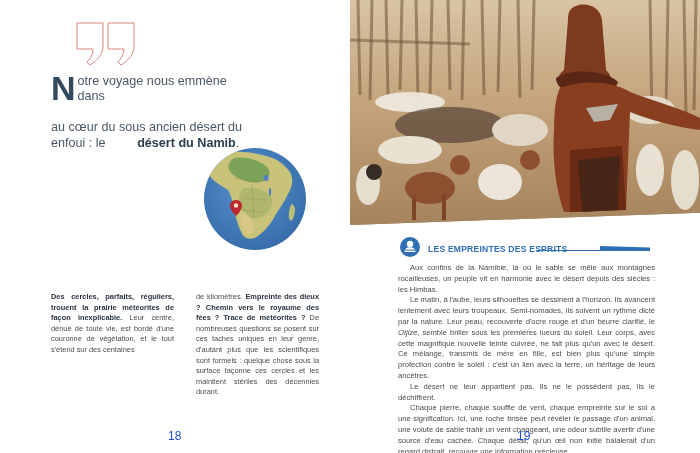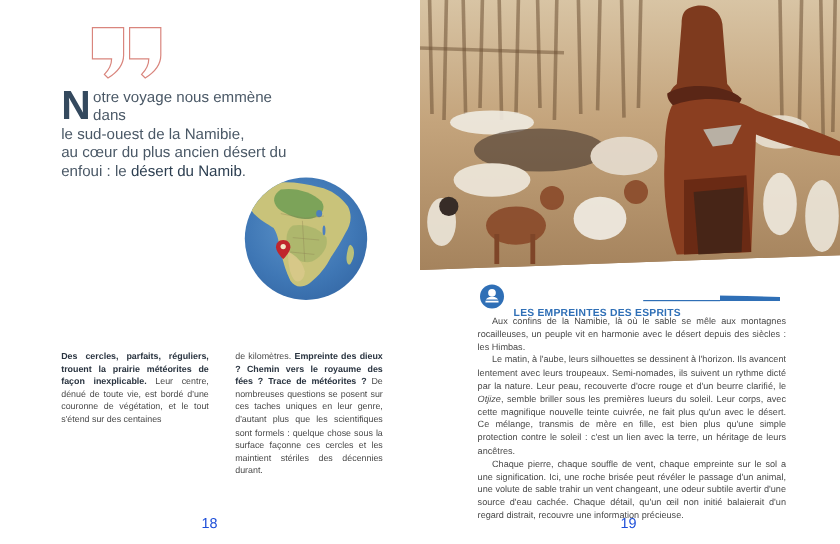--- a/index.html
+++ b/index.html
@@ -15,21 +15,21 @@
 
     .intro {
       position: absolute; left: 51px; top: 74px; width: 200px;
       font-size: 12.6px; line-height: 15.4px; color: #4a5866;
       font-family: "Liberation Sans", sans-serif;
     }
     .intro .dropcap {
       float: left; font-size: 34px; line-height: 27px; font-weight: 700;
       color: #34495e; margin: 1px 2px 0 0; height: 27px;
     }
-    .intro b { color: #2c3e50; font-weight: 400; }
+    .intro b { color: #2c3e50; font-weight: 700; margin-left: 28px; }
 
     
     .globe {
       position: absolute; left: 204px; top: 148px; width: 102px; height: 102px;
       border-radius: 50%; overflow: hidden;
       background: radial-gradient(circle at 45% 40%, #5c93c9 0%, #3f77b5 55%, #2e5f9c 100%);
     }
     .globe svg { position: absolute; left: 0; top: 0; }
 
     
@@ -55,21 +55,21 @@
       clip-path: polygon(0 0, 100% 0, 100% 94.5%, 0 100%);
       background: linear-gradient(180deg, #b99a78 0%, #c9a882 35%, #b08a62 70%, #9a7452 100%);
     }
 
     
     .section-icon {
       position: absolute; left: 50px; top: 237px; width: 20px; height: 20px;
       border-radius: 50%; background: #2f6fb6;
     }
     .section-title {
-      position: absolute; left: 78px; top: 255px; font-size: 8.6px; font-weight: 700;
+      position: absolute; left: 78px; top: 244px; font-size: 8.6px; font-weight: 700;
       color: #2f6fb6; letter-spacing: 0.2px;
     }
     .section-rule {
       position: absolute; left: 186px; top: 250px; width: 64px; height: 1px; background: #2f6fb6;
     }
     .section-rule-thick {
       position: absolute; left: 250px; top: 246px; width: 50px; height: 5px; background: #2f6fb6;
       clip-path: polygon(0 0, 100% 30%, 100% 100%, 0 100%);
     }
 
@@ -86,22 +86,22 @@
 <div class="page page-left">
 
   <svg class="quote-marks" viewBox="0 0 62 44">
     <path d="M1 1 H27 V24 C27 32 22 38 14 43 L11 40 C15 36 17 32 17 27 H1 Z" fill="none" stroke="#d9857d" stroke-width="1"></path>
     <path d="M32 1 H58 V24 C58 32 53 38 45 43 L42 40 C46 36 48 32 48 27 H32 Z" fill="none" stroke="#d9857d" stroke-width="1"></path>
   </svg>
 
   <div class="intro">
     <span class="dropcap">N</span>
     <span>otre voyage nous emmène dans</span><br>
-    <span>le sud-ouest de la Namibie,</span><br>
-    <span>au cœur du plus ancien désert du</span><br>
+    <br>
+    <span>au cœur du sous ancien désert du</span><br>
     <span>enfoui : le </span><b>désert du Namib</b><span>.</span>
   </div>
 
   <div class="globe">
     <svg width="102" height="102" viewBox="0 0 102 102">
 
       <path d="M18 6 C30 2 48 4 62 8 C72 10 80 16 86 24 C90 32 88 40 84 46 C80 54 76 60 72 66 C68 74 62 82 54 88 C48 92 42 92 38 86 C34 78 32 70 30 62 C28 54 28 48 24 42 C18 38 10 34 6 28 C4 20 8 12 18 6 Z" fill="#c9c37a"></path>
       <path d="M30 10 C42 8 56 12 64 20 C68 26 64 32 56 34 C46 36 36 32 28 26 C22 20 24 14 30 10 Z" fill="#6f9e54" opacity="0.85"></path>
       <path d="M40 40 C50 38 62 42 68 50 C70 58 64 66 56 70 C48 72 40 68 36 60 C34 52 34 44 40 40 Z" fill="#a8b46a" opacity="0.8"></path>
       <path d="M36 62 C42 64 48 70 50 78 C50 84 46 88 42 86 C38 82 36 74 36 62 Z" fill="#d8c98a" opacity="0.9"></path>
@@ -200,17 +200,18 @@
       <rect x="4.5" y="12.6" width="11" height="1" fill="#2f6fb6"></rect>
     </svg>
   </div>
   <div class="section-title">LES EMPREINTES DES ESPRITS</div>
   <div class="section-rule"></div>
   <div class="section-rule-thick"></div>
 
   <div class="body-right">
     <p>Aux confins de la Namibie, là où le sable se mêle aux montagnes rocailleuses, un peuple vit en harmonie avec le désert depuis des siècles : les Himbas.</p>
     <p><span>Le matin, à l'aube, leurs silhouettes se dessinent à l'horizon. Ils avancent lentement avec leurs troupeaux. Semi-nomades, ils suivent un rythme dicté par la nature. Leur peau, recouverte d'ocre rouge et d'un beurre clarifié, le </span><i>Otjize</i><span>, semble briller sous les premières lueurs du soleil. Leur corps, avec cette magnifique nouvelle teinte cuivrée, ne fait plus qu'un avec le désert. Ce mélange, transmis de mère en fille, est bien plus qu'une simple protection contre le soleil : c'est un lien avec la terre, un héritage de leurs ancêtres.</span></p>
+    <p>Le désert ne leur appartient pas. Ils ne le possèdent pas, ils le déchiffrent.</p>
     <p>Chaque pierre, chaque souffle de vent, chaque empreinte sur le sol a une signification. Ici, une roche brisée peut révéler le passage d'un animal, une volute de sable trahir un vent changeant, une odeur subtile avertir d'une source d'eau cachée. Chaque détail, qu'un œil non initié balaierait d'un regard distrait, recouvre une information précieuse.</p>
   </div>
 
   <div class="page-number pn-right">19</div>
 </div>
 
 </body></html>

